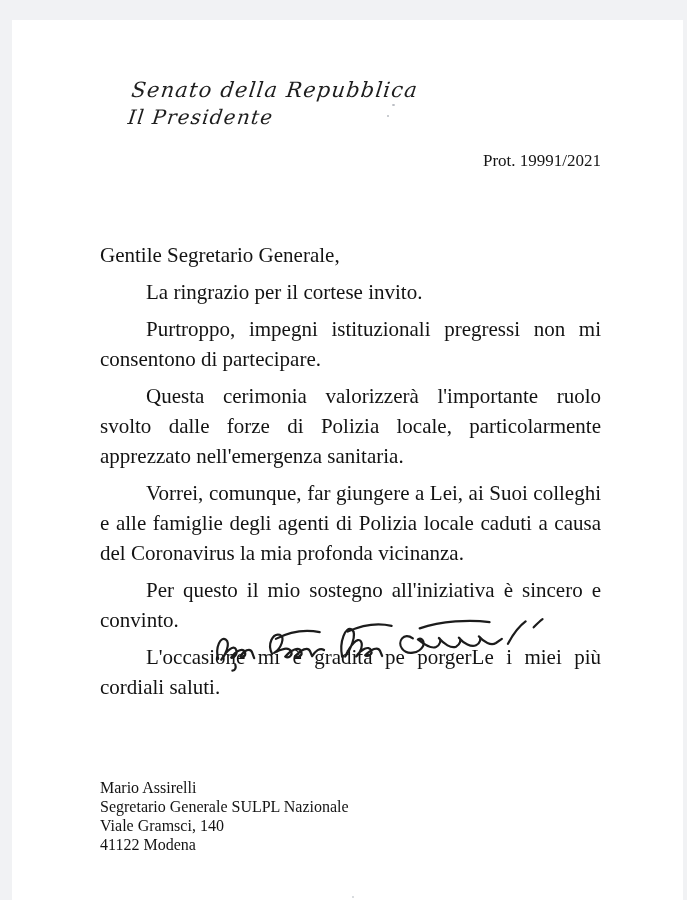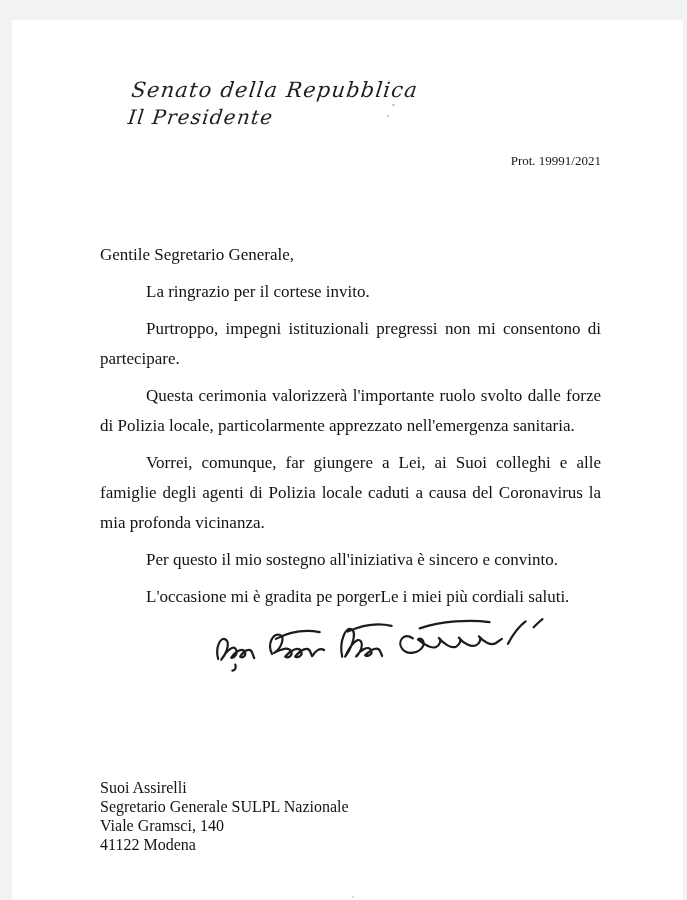--- a/index.html
+++ b/index.html
@@ -51,31 +51,31 @@
     right: 82px;
     top: 131px;
     text-align: right;
     color: #161616;
   }
   .dateblock .date {
     font-size: 17.5px;
     line-height: 22px;
   }
   .dateblock .prot {
-    font-size: 13px;
+    font-size: 17px;
     line-height: 16px;
     margin-top: 2px;
   }
   .bodytext {
     position: absolute;
     left: 88px;
     top: 220px;
     width: 501px;
     color: #131313;
-    font-size: 17px;
+    font-size: 21px;
     line-height: 30px;
     text-align: justify;
   }
   .bodytext p {
     margin: 0 0 7px 0;
     text-indent: 46px;
   }
   .bodytext p.salutation {
     text-indent: 0;
   }
@@ -141,21 +141,21 @@
         <path d="M140,15 C156,8 172,7 184,10"></path>
 
         <path d="M205,23 C196,16 189,26 194,33 C199,40 211,38 215,31 C217,26 214,22 210,24 C216,29 223,34 228,32 C232,30 234,25 231,23 C236,29 243,34 248,32 C252,30 254,25 251,23 C256,29 263,33 268,31 C272,29 274,24 271,22 C276,28 283,32 288,29 L294,25"></path>
         <path d="M212,13 C234,6 262,5 282,8"></path>
         <path d="M300,30 C305,21 311,13 318,8"></path>
         <path d="M326,14 C329,11 332,8 335,6"></path>
       </g>
     </svg>
 
     <div class="recipient">
-      <div>Suoi Assirelli</div>
+      <div>Mario Assirelli</div>
       <div>Segretario Generale SULPL Nazionale</div>
       <div>Viale Gramsci, 140</div>
       <div>41122 Modena</div>
     </div>
 
     <div class="speck s1"></div>
     <div class="speck s2"></div>
   </div>
   <div class="speck s3"></div>
 </div>

